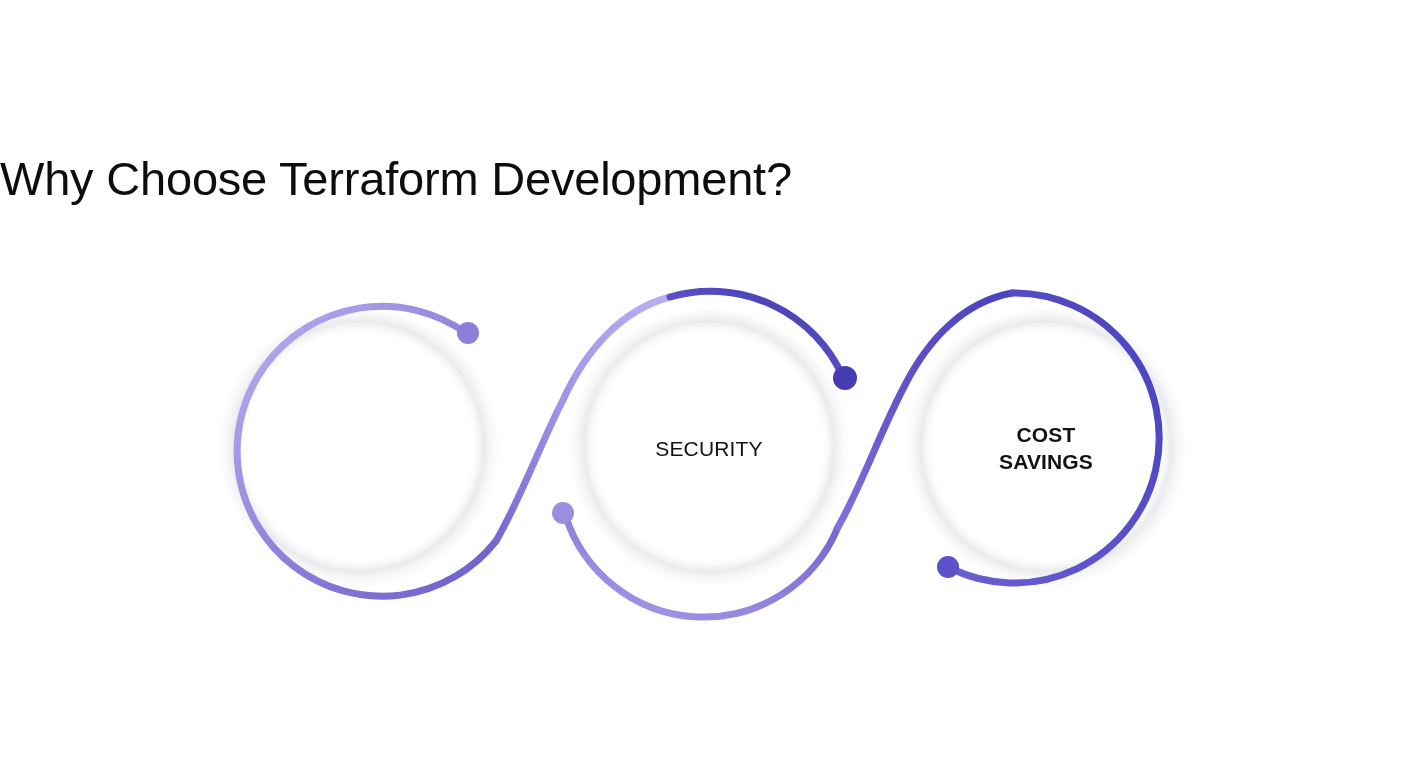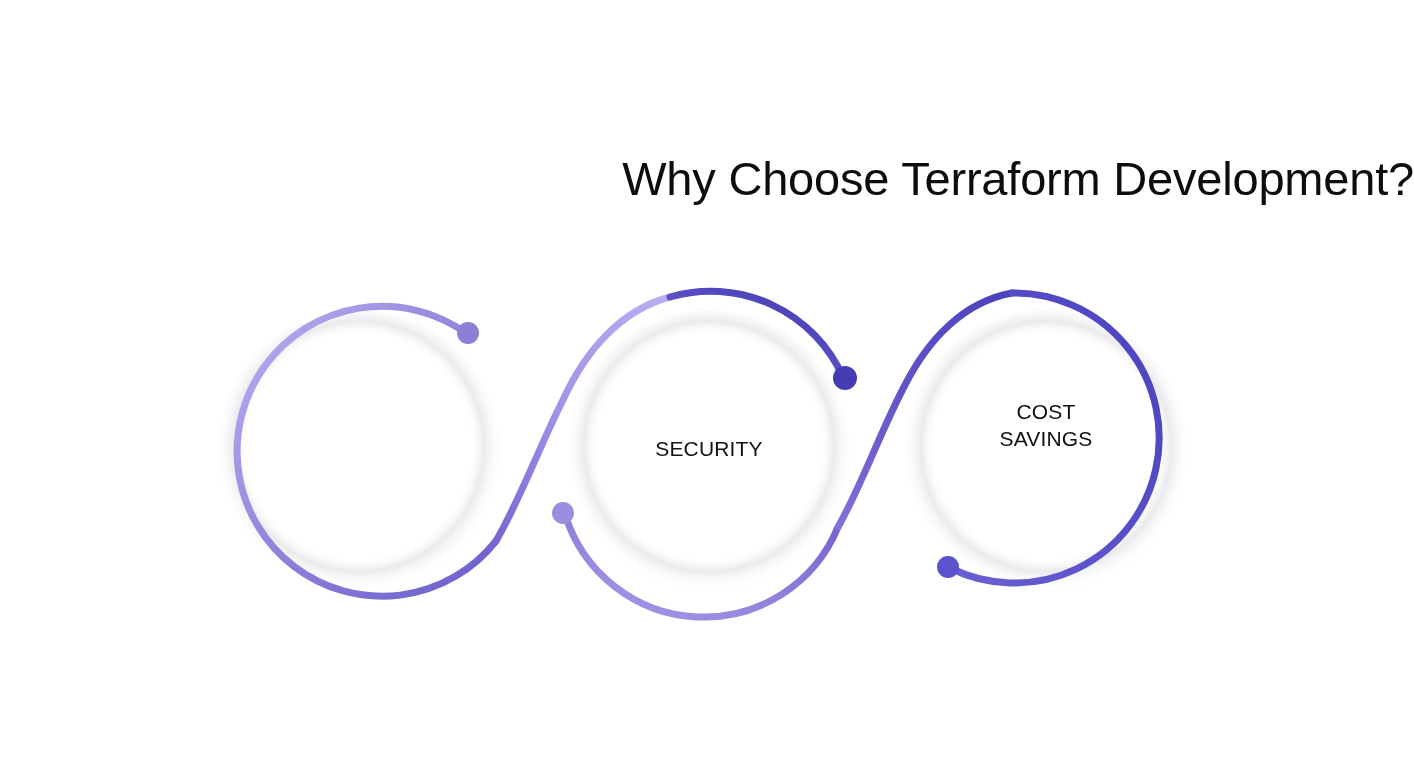--- a/index.html
+++ b/index.html
@@ -18,21 +18,21 @@
     position: relative;
     width: 1414px;
     height: 772px;
     background: #ffffff;
   }
   .page-title {
     position: absolute;
     top: 152px;
     left: 0;
     width: 1414px;
-    text-align: right;
+    text-align: left;
     font-size: 47px;
     font-weight: 400;
     color: #0d0d0d;
     letter-spacing: -0.2px;
     line-height: 1.15;
     white-space: nowrap;
   }
   .diagram {
     position: absolute;
     left: 0;
@@ -136,16 +136,16 @@
     <g>
       <path d="M 1012 293
                A 145 145 0 1 1 950 568" fill="none" stroke="url(#gradC2)" stroke-width="7" stroke-linecap="round"></path>
       <circle cx="948" cy="567" r="11" fill="#5b52cc"></circle>
     </g>
   </svg>
 
 
   <div class="node-label" style="left:709px; top:449px;">SECURITY</div>
 
-  <div class="node-label" style="left:1046px; top:426px;">COST
+  <div class="node-label" style="left:1046px; top:449px;font-weight:bold;">COST
 SAVINGS</div>
 
 </div>
 
 </body></html>

